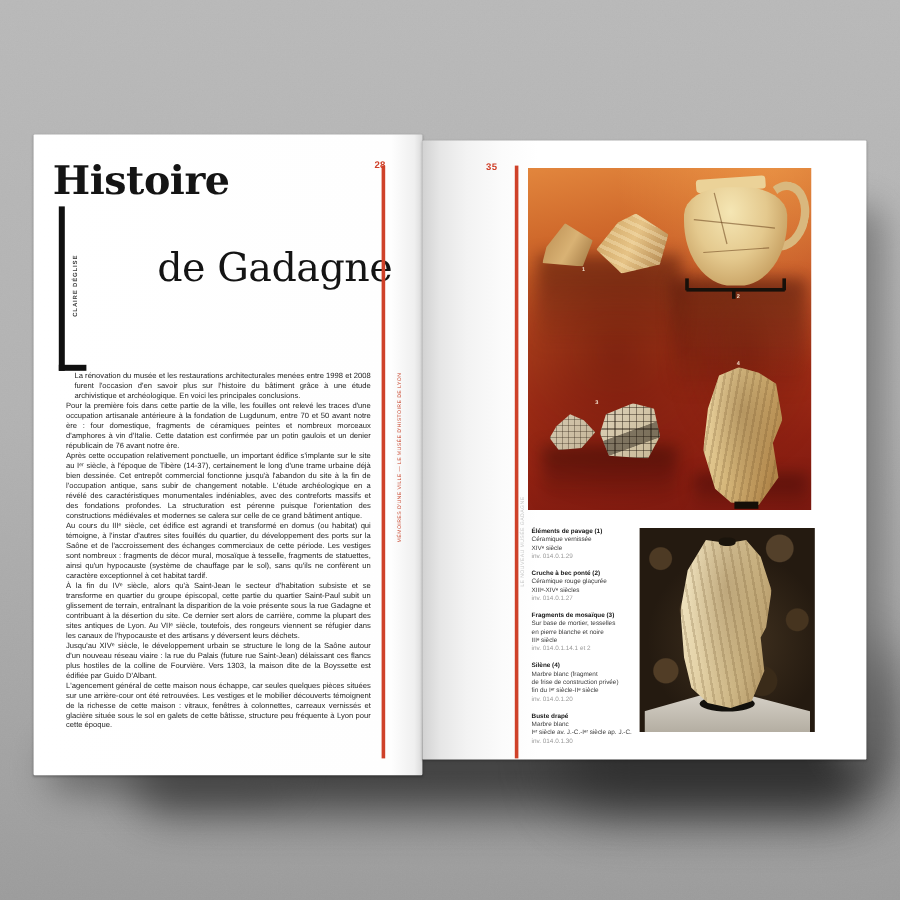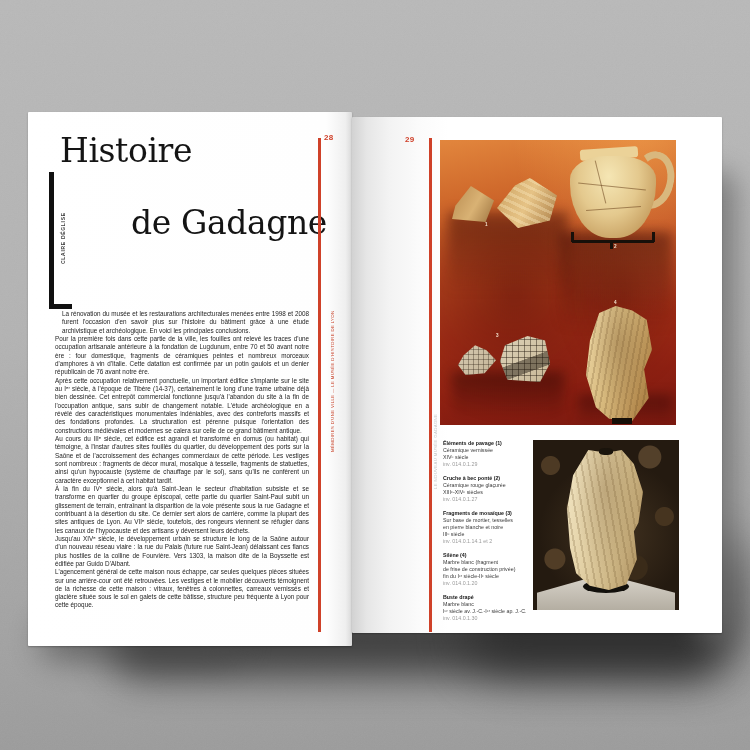--- a/index.html
+++ b/index.html
@@ -17,31 +17,31 @@
   #page-left{left:28px;top:112px;width:324px;height:534px;
     background:linear-gradient(to right,#ffffff 0%,#fefefe 92%,#efefef 98%,#d9d9d9 100%);
     box-shadow:0 1px 2px rgba(0,0,0,.25);}
   #page-right{left:352px;top:117px;width:370px;height:516px;
     background:linear-gradient(to right,#d2d2d2 0%,#e6e6e6 4%,#f3f3f3 10%,#fbfbfb 18%,#ffffff 26%,#ffffff 100%);
     box-shadow:0 1px 2px rgba(0,0,0,.25);}
   .page *{position:absolute;}
 
   
   .title-line{font-family:"DejaVu Serif",serif;font-size:33px;line-height:1;color:#141414;letter-spacing:-.4px;white-space:nowrap;}
-  #t1{left:32px;top:22px;} #t2{left:62px;top:58px;} #t3{left:103px;top:94px;}
+  #t1{left:16px;top:22px;font-weight:bold;} #t2{left:62px;top:58px;} #t3{left:103px;top:94px;}
   #lbar-v{left:21px;top:60px;width:5px;height:137px;background:#101010;}
   #lbar-h{left:21px;top:192px;width:23px;height:5px;background:#101010;}
   .vtext{writing-mode:vertical-rl;transform:rotate(180deg);white-space:nowrap;}
   #author{left:32px;top:72px;height:80px;font-size:5px;letter-spacing:.7px;color:#3c3c3c;font-weight:bold;}
   #body-col{left:27px;top:198px;width:254px;font-size:6.35px;line-height:1.315;color:#1e1e1e;text-align:justify;}
   #body-col p{position:static;margin:0;}
   #body-col p.lede{padding-left:7px;}
   #rule-left{left:290px;top:26px;width:2.5px;height:494px;background:#cf4129;}
   .pagenum{font-size:8px;font-weight:bold;color:#cf3f28;letter-spacing:.3px;}
-  #pn28{left:296px;top:21px;}
+  #pn28{left:284px;top:21px;}
   #spine-left{left:302px;top:180px;height:160px;font-size:4.3px;letter-spacing:.35px;color:#c9452c;}
 
   
   #pn29{left:53px;top:18px;}
   #rule-right{left:77px;top:21px;width:2.5px;height:494px;background:#cf4129;}
   #spine-right{left:81px;top:252px;height:120px;font-size:4.3px;letter-spacing:.35px;color:#c7c7c7;}
 
   #photo-top{left:88px;top:23px;width:236px;height:285px;overflow:hidden;
     background:radial-gradient(ellipse at 85% -5%,rgba(255,180,90,.45),transparent 45%),
       linear-gradient(170deg,#e2863d 0%,#d06a2c 18%,#bc4a20 40%,#a52f17 62%,#8d2012 82%,#7c1910 100%);}
@@ -168,21 +168,21 @@
       <p>Jusqu'au XIVᵉ siècle, le développement urbain se structure le long de la Saône autour d'un nouveau réseau viaire : la rue du Palais (future rue Saint-Jean) délaissant ces flancs plus hostiles de la colline de Fourvière. Vers 1303, la maison dite de la Boyssette est édifiée par Guido D'Albant.</p>
       <p>L'agencement général de cette maison nous échappe, car seules quelques pièces situées sur une arrière-cour ont été retrouvées. Les vestiges et le mobilier découverts témoignent de la richesse de cette maison : vitraux, fenêtres à colonnettes, carreaux vernissés et glacière située sous le sol en galets de cette bâtisse, structure peu fréquente à Lyon pour cette époque.</p>
     </div>
 
     <div id="rule-left"></div>
     <span class="pagenum" id="pn28">28</span>
     <span class="vtext" id="spine-left">MÉMOIRES D'UNE VILLE — LE MUSÉE D'HISTOIRE DE LYON</span>
   </div>
 
   <div class="page" id="page-right">
-    <span class="pagenum" id="pn29">29</span>
+    <span class="pagenum" id="pn29">35</span>
     <div id="rule-right"></div>
     <span class="vtext" id="spine-right">LE NOUVEAU MUSÉE GADAGNE</span>
 
     <div id="photo-top">
       <div id="ts-arch1" class="soft-shadow"></div>
       <div id="ts-arch2" class="soft-shadow"></div>
       <div id="ts-shards" class="soft-shadow"></div>
       <div id="ts-jug" class="soft-shadow"></div>
       <div id="ts-mosaic" class="soft-shadow"></div>
       <div id="ts-statue" class="soft-shadow"></div>

